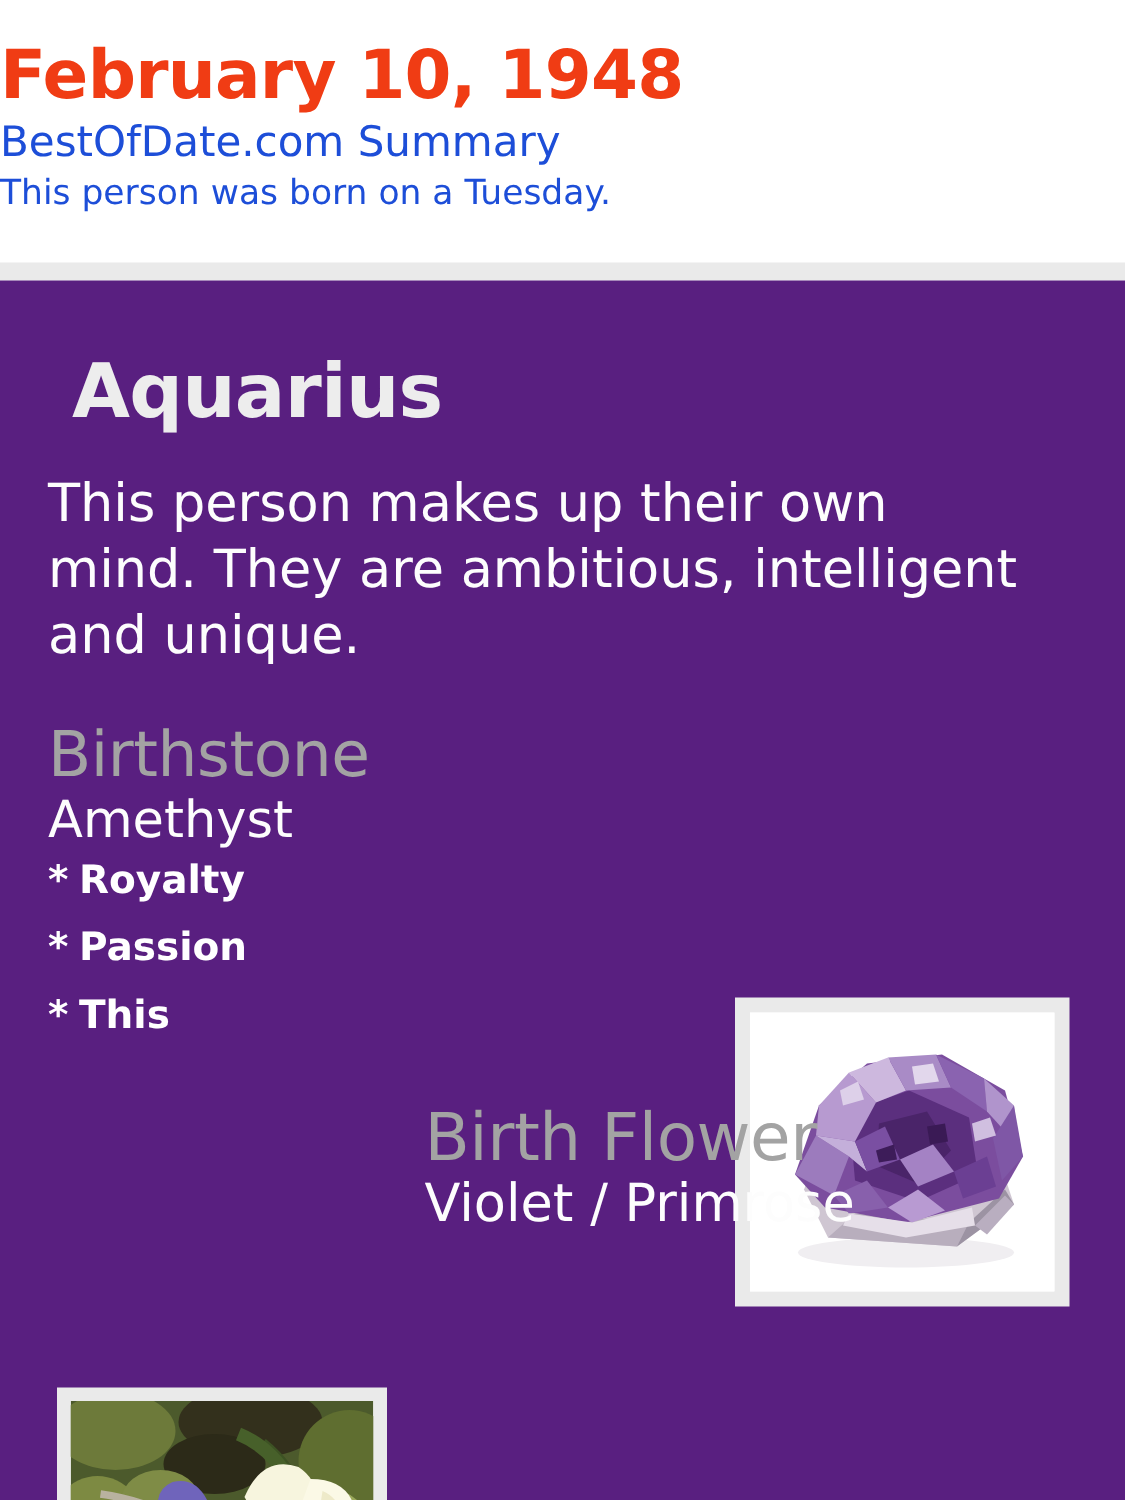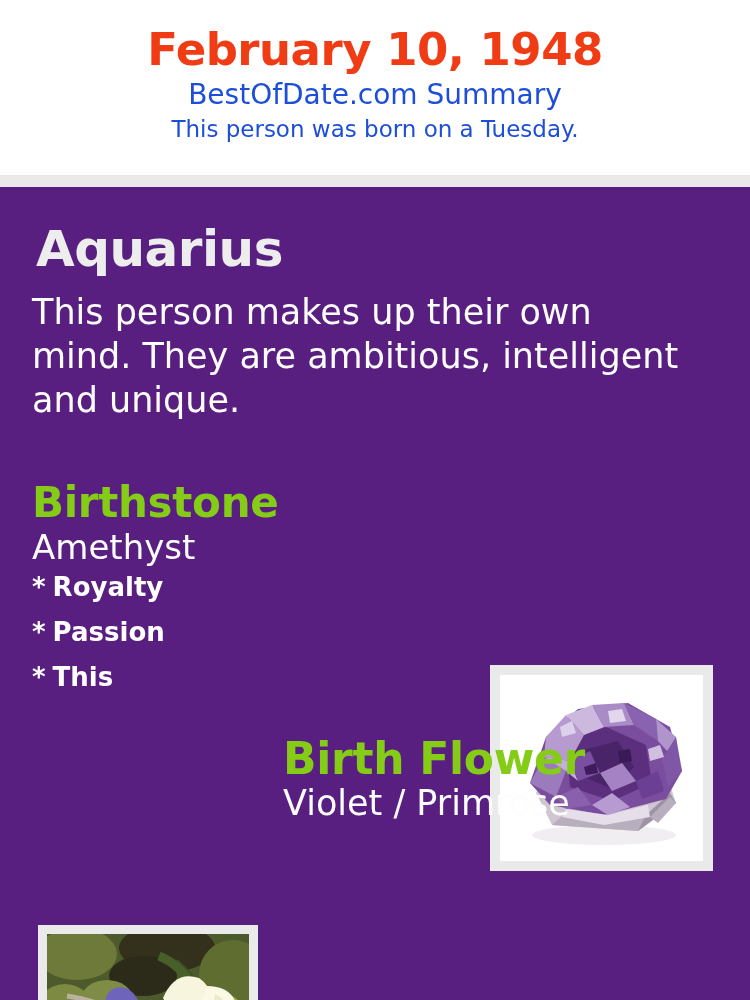--- a/index.html
+++ b/index.html
@@ -21,21 +21,21 @@
   }
 
   
   .header {
     position: absolute;
     left: 0;
     top: 0;
     width: 750px;
     height: 175px;
     background: #ffffff;
-    text-align: center;
+    text-align: left;
     box-sizing: border-box;
   }
   .header-date {
     margin: 0;
     padding-top: 26px;
     font-size: 45px;
     font-weight: bold;
     line-height: 1.05;
     color: #f03c14;
     letter-spacing: -0.5px;
@@ -76,21 +76,21 @@
   }
 
   
   .zodiac {
     position: absolute;
     left: 32px;
     top: 33px;
     width: 660px;
   }
   .zodiac-title {
-    margin: 4px;
+    margin: 16px;
     font-size: 50px;
     font-weight: bold;
     line-height: 1.0;
     color: #ededed;
     letter-spacing: -0.5px;
   }
   .zodiac-desc {
     margin: 0;
     padding-top: 13px;
     font-size: 35px;
@@ -102,23 +102,23 @@
   
   .stone-block {
     position: absolute;
     left: 32px;
     top: 295px;
     width: 430px;
   }
   .section-title {
     margin: 0;
     font-size: 42px;
-    font-weight: bold;
+    font-weight: normal;
     line-height: 1.02;
-    color: #84cc16;
+    color: #a3a3a3;
     letter-spacing: -0.3px;
   }
   .section-sub {
     margin: 0;
     padding-top: 4px;
     font-size: 34px;
     font-weight: normal;
     line-height: 1.1;
     color: #fdfdfd;
   }

